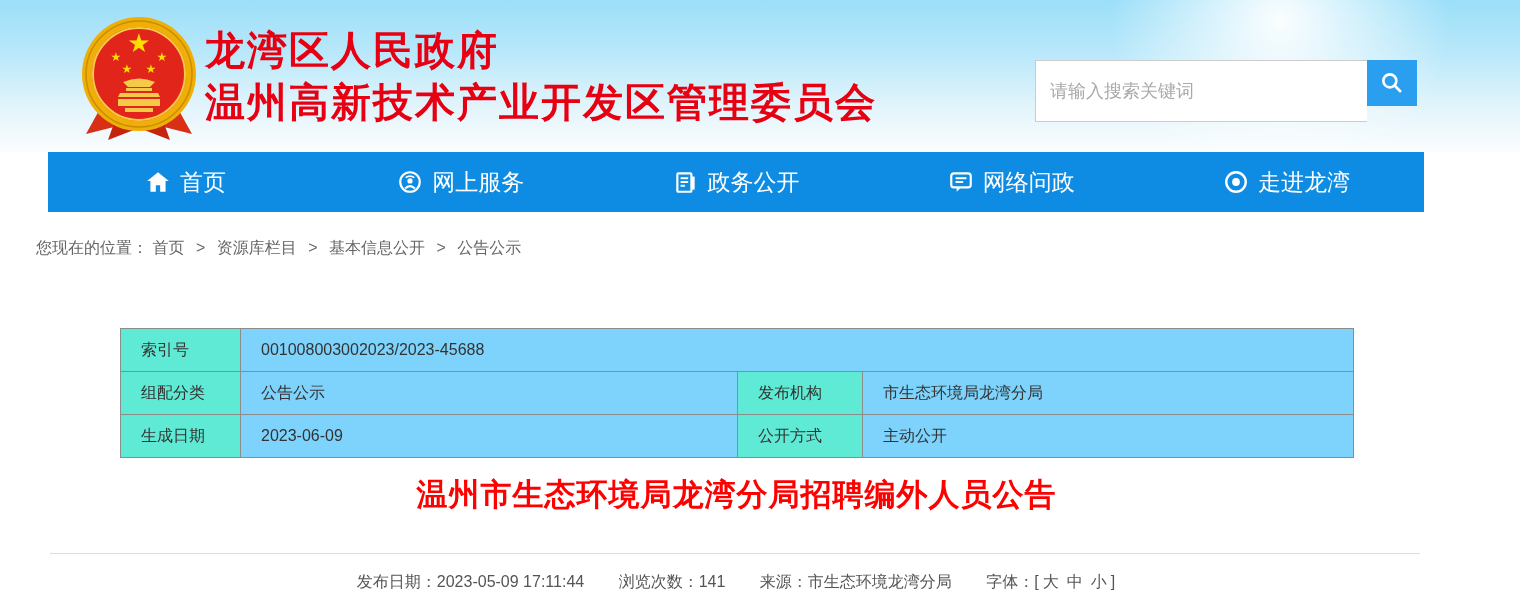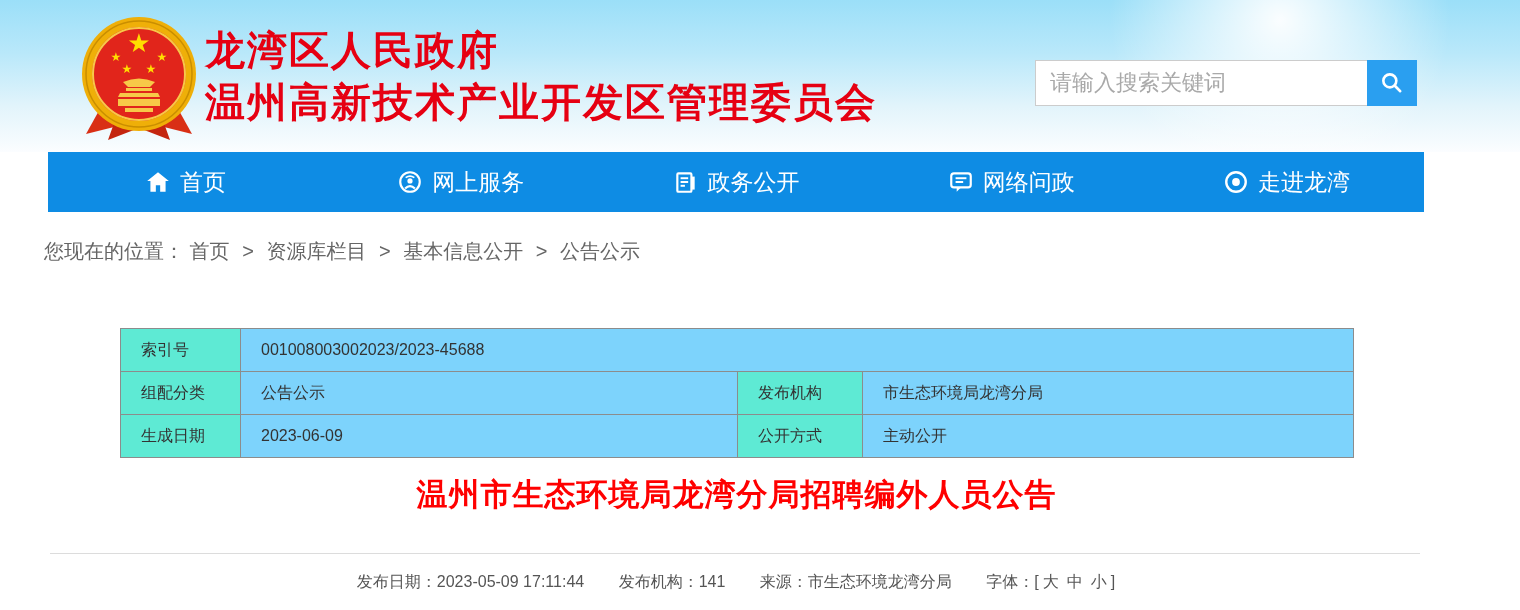--- a/index.html
+++ b/index.html
@@ -20,43 +20,43 @@
   }
   .emblem { position:absolute; left:78px; top:14px; width:122px; height:130px; }
   .site-titles { position:absolute; left:205px; top:24px; }
   .site-title-line {
     font-size: 40px; font-weight: bold; color:#e60012;
     line-height: 52px; letter-spacing: 2px;
     font-family: "Liberation Sans","DejaVu Sans",sans-serif;
   }
   .search-wrap { position:absolute; left:1035px; top:60px; width:383px; height:46px; display:flex; }
   .search-input {
-    width:332px; height:46px; border:1px solid #cccccc; border-right:none;
-    background:#ffffff; padding:0 14px; font-size:22px; color:#333; outline:none;
+    width:332px; height:62px; border:1px solid #cccccc; border-right:none;
+    background:#ffffff; padding:0 14px; font-size:18px; color:#333; outline:none;
   }
   .search-input::placeholder { color:#a9a9a9; }
   .search-btn {
     width:50px; height:46px; border:none; background:#2a9ff0; cursor:pointer;
     display:flex; align-items:center; justify-content:center;
   }
 
   
   .nav {
     position:absolute; left:48px; top:152px; width:1376px; height:60px;
     background:#0e8ce4; display:flex;
   }
   .nav-item {
     flex:1; display:flex; align-items:center; justify-content:center;
     color:#ffffff; text-decoration:none; font-size:23px; cursor:pointer;
   }
   .nav-item .nicon { margin-right:9px; display:inline-flex; }
 
   
   .breadcrumb {
-    position:absolute; left:44px; top:238px; font-size:20px; color:#666;
+    position:absolute; left:36px; top:238px; font-size:16px; color:#666;
   }
   .breadcrumb a { color:#666; text-decoration:none; cursor:pointer; }
   .crumb-sep { margin:0 7px; color:#666; }
 
   
   .info-table {
     position:absolute; left:120px; top:328px; width:1233px;
     border-collapse:collapse; table-layout:fixed;
   }
   .info-table td {
@@ -219,16 +219,16 @@
   </tr>
 </tbody>
   </table>
 
 <h1 class="article-title">温州市生态环境局龙湾分局招聘编外人员公告</h1>
 
 <div class="divider"></div>
 
 <div class="article-meta">
   <span class="meta-group"><span>发布日期：</span><span>2023-05-09 17:11:44</span></span>
-  <span class="meta-group"><span>发布机构：</span><span>141</span></span>
+  <span class="meta-group"><span>浏览次数：</span><span>141</span></span>
   <span class="meta-group"><span>来源：</span><span>市生态环境龙湾分局</span></span>
   <span class="meta-group"><span>字体：</span><span>[</span><a class="font-size-link">大</a><a class="font-size-link">中</a><a class="font-size-link">小</a><span>]</span></span>
 </div>
 
 </body></html>

